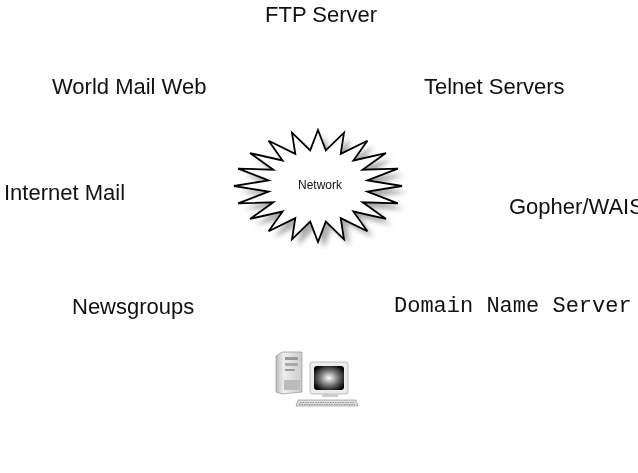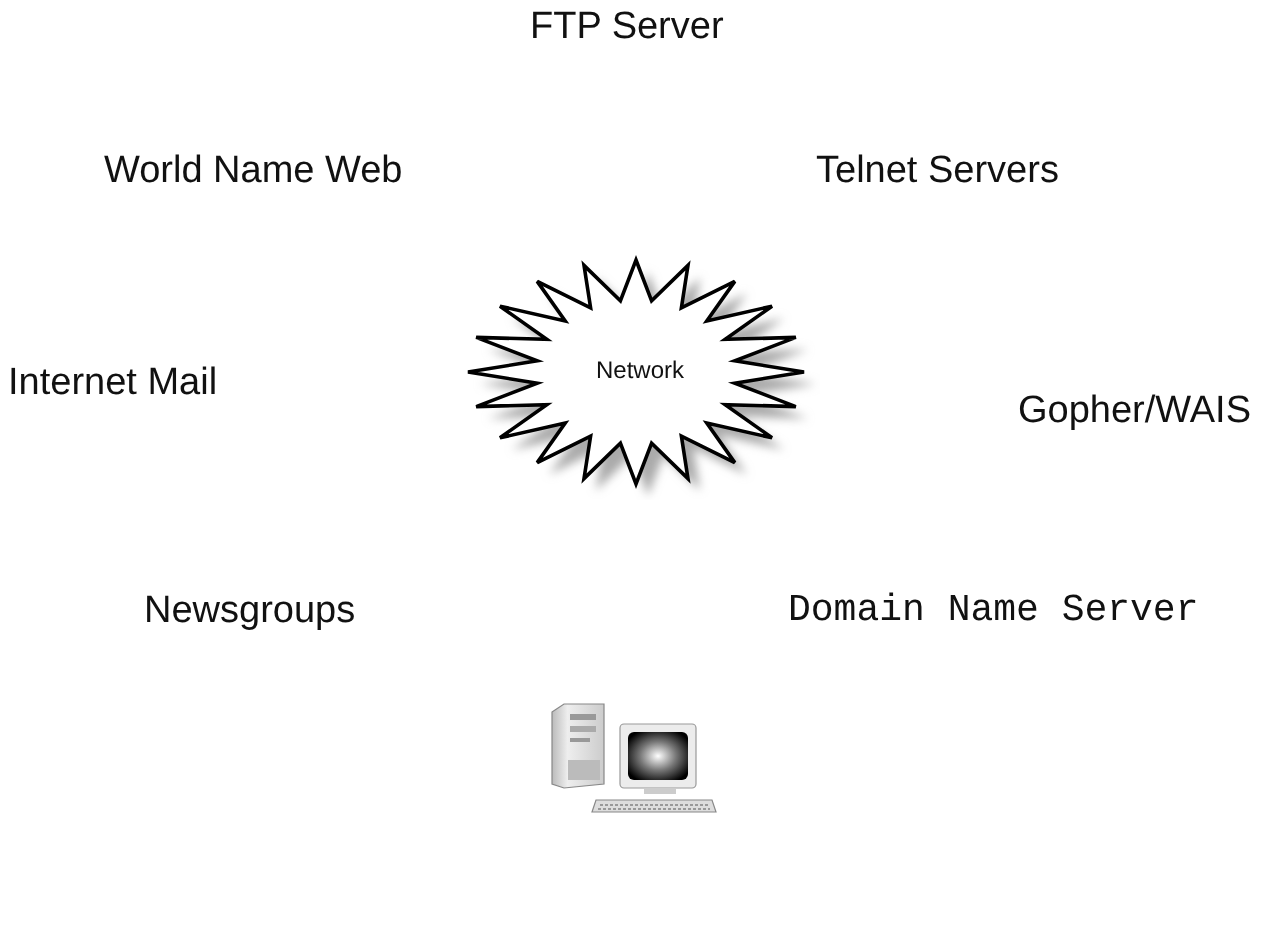--- a/index.html
+++ b/index.html
@@ -1,30 +1,30 @@
 <!DOCTYPE html>
 <html><head>
 <meta charset="utf-8">
 <style>
   html, body { margin:0; padding:0; background:#fff; }
   body { width:638px; height:473px; position:relative; overflow:hidden;
          font-family:"Liberation Sans", sans-serif; color:#111; }
-  .lbl { position:absolute; font-size:19px; white-space:nowrap; line-height:1; }
+  .lbl { position:absolute; font-size:22px; white-space:nowrap; line-height:1; }
   #starwrap { position:absolute; left:230px; top:124px; width:180px; height:126px; }
   #starwrap svg { position:absolute; left:0; top:0; }
   #star-label { position:absolute; left:0; width:180px; top:54px; text-align:center; font-size:12px; }
   #pc { position:absolute; left:272px; top:348px; width:90px; height:62px; }
 </style>
 </head>
 <body>
 
 <div>
   <span class="lbl" style="left:265px;top:4px;">FTP Server</span>
-  <span class="lbl" style="left:52px;top:76px;">World Name Web</span>
-  <span class="lbl" style="left:408px;top:76px;text-align:center;">Telnet Servers</span>
+  <span class="lbl" style="left:52px;top:76px;">World Mail Web</span>
+  <span class="lbl" style="left:424px;top:76px;text-align:center;">Telnet Servers</span>
   <span class="lbl" style="left:4px;top:182px;">Internet Mail</span>
   <span class="lbl" style="left:509px;top:196px;text-align:center;">Gopher/WAIS</span>
   <span class="lbl" style="left:72px;top:296px;">Newsgroups</span>
   <span class="lbl" style="left:394px;top:296px;font-family:Liberation Mono, monospace;">Domain Name Server</span>
 
   <div id="starwrap">
     <svg width="180" height="126" viewBox="0 0 180 126">
       <defs>
         <filter id="sh" x="-20%" y="-20%" width="140%" height="140%">
           <feGaussianBlur stdDeviation="2.5"></feGaussianBlur>

